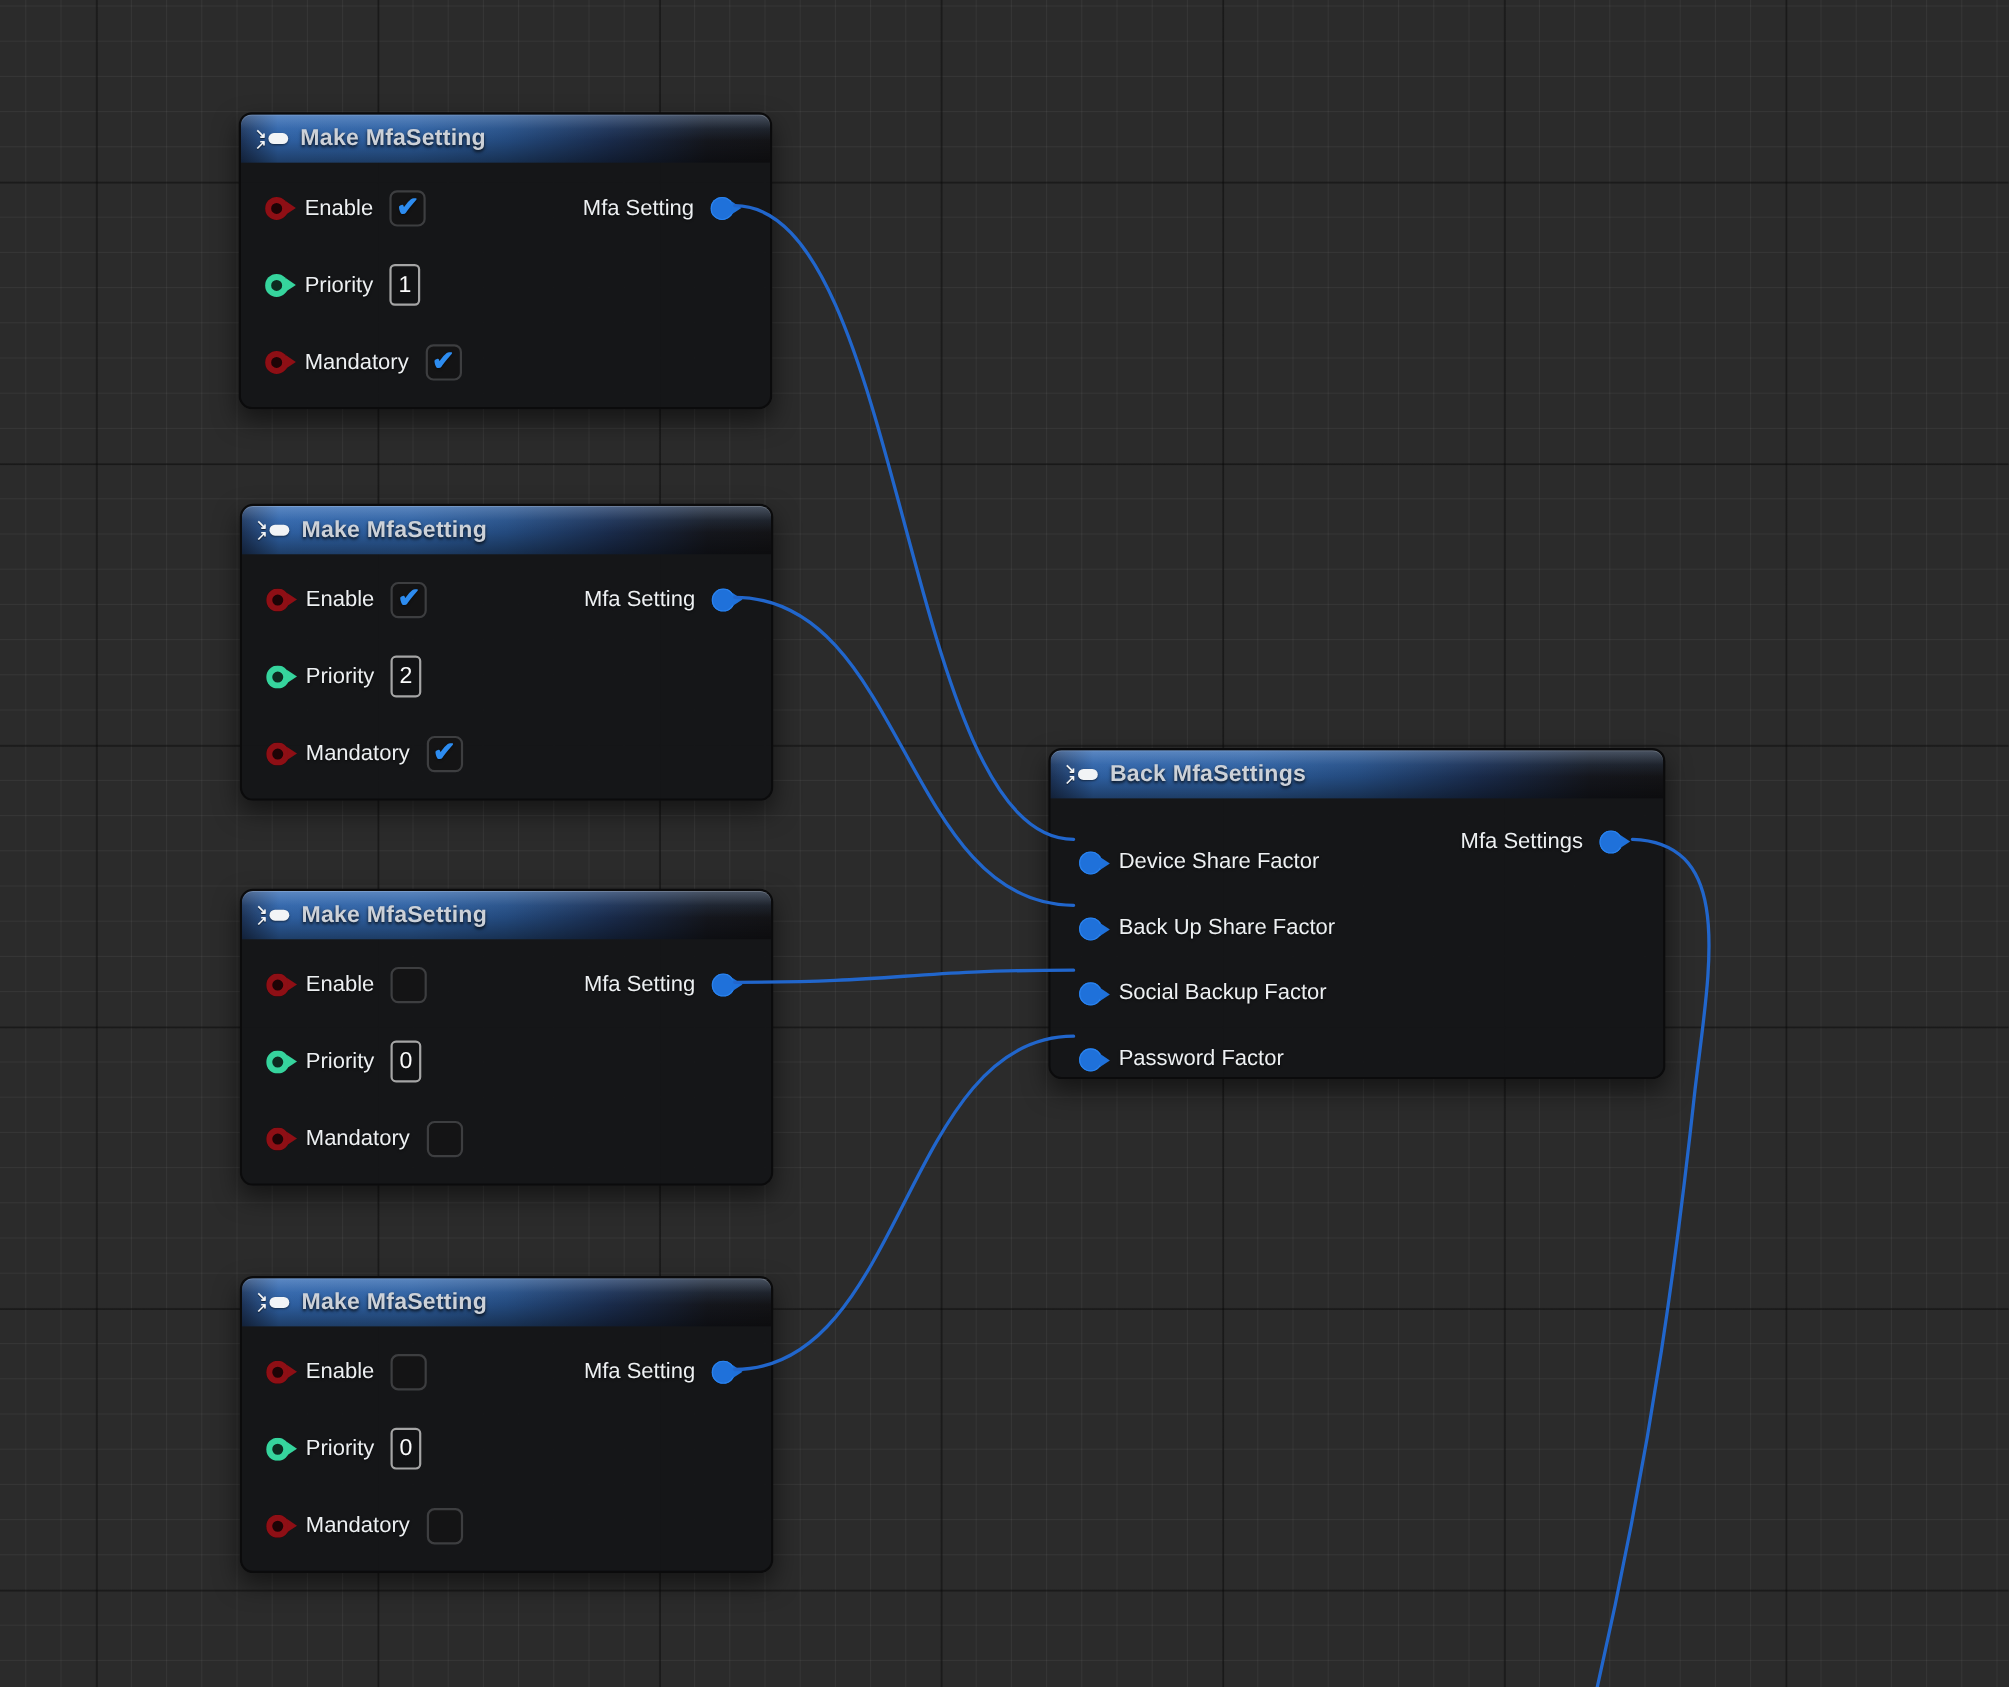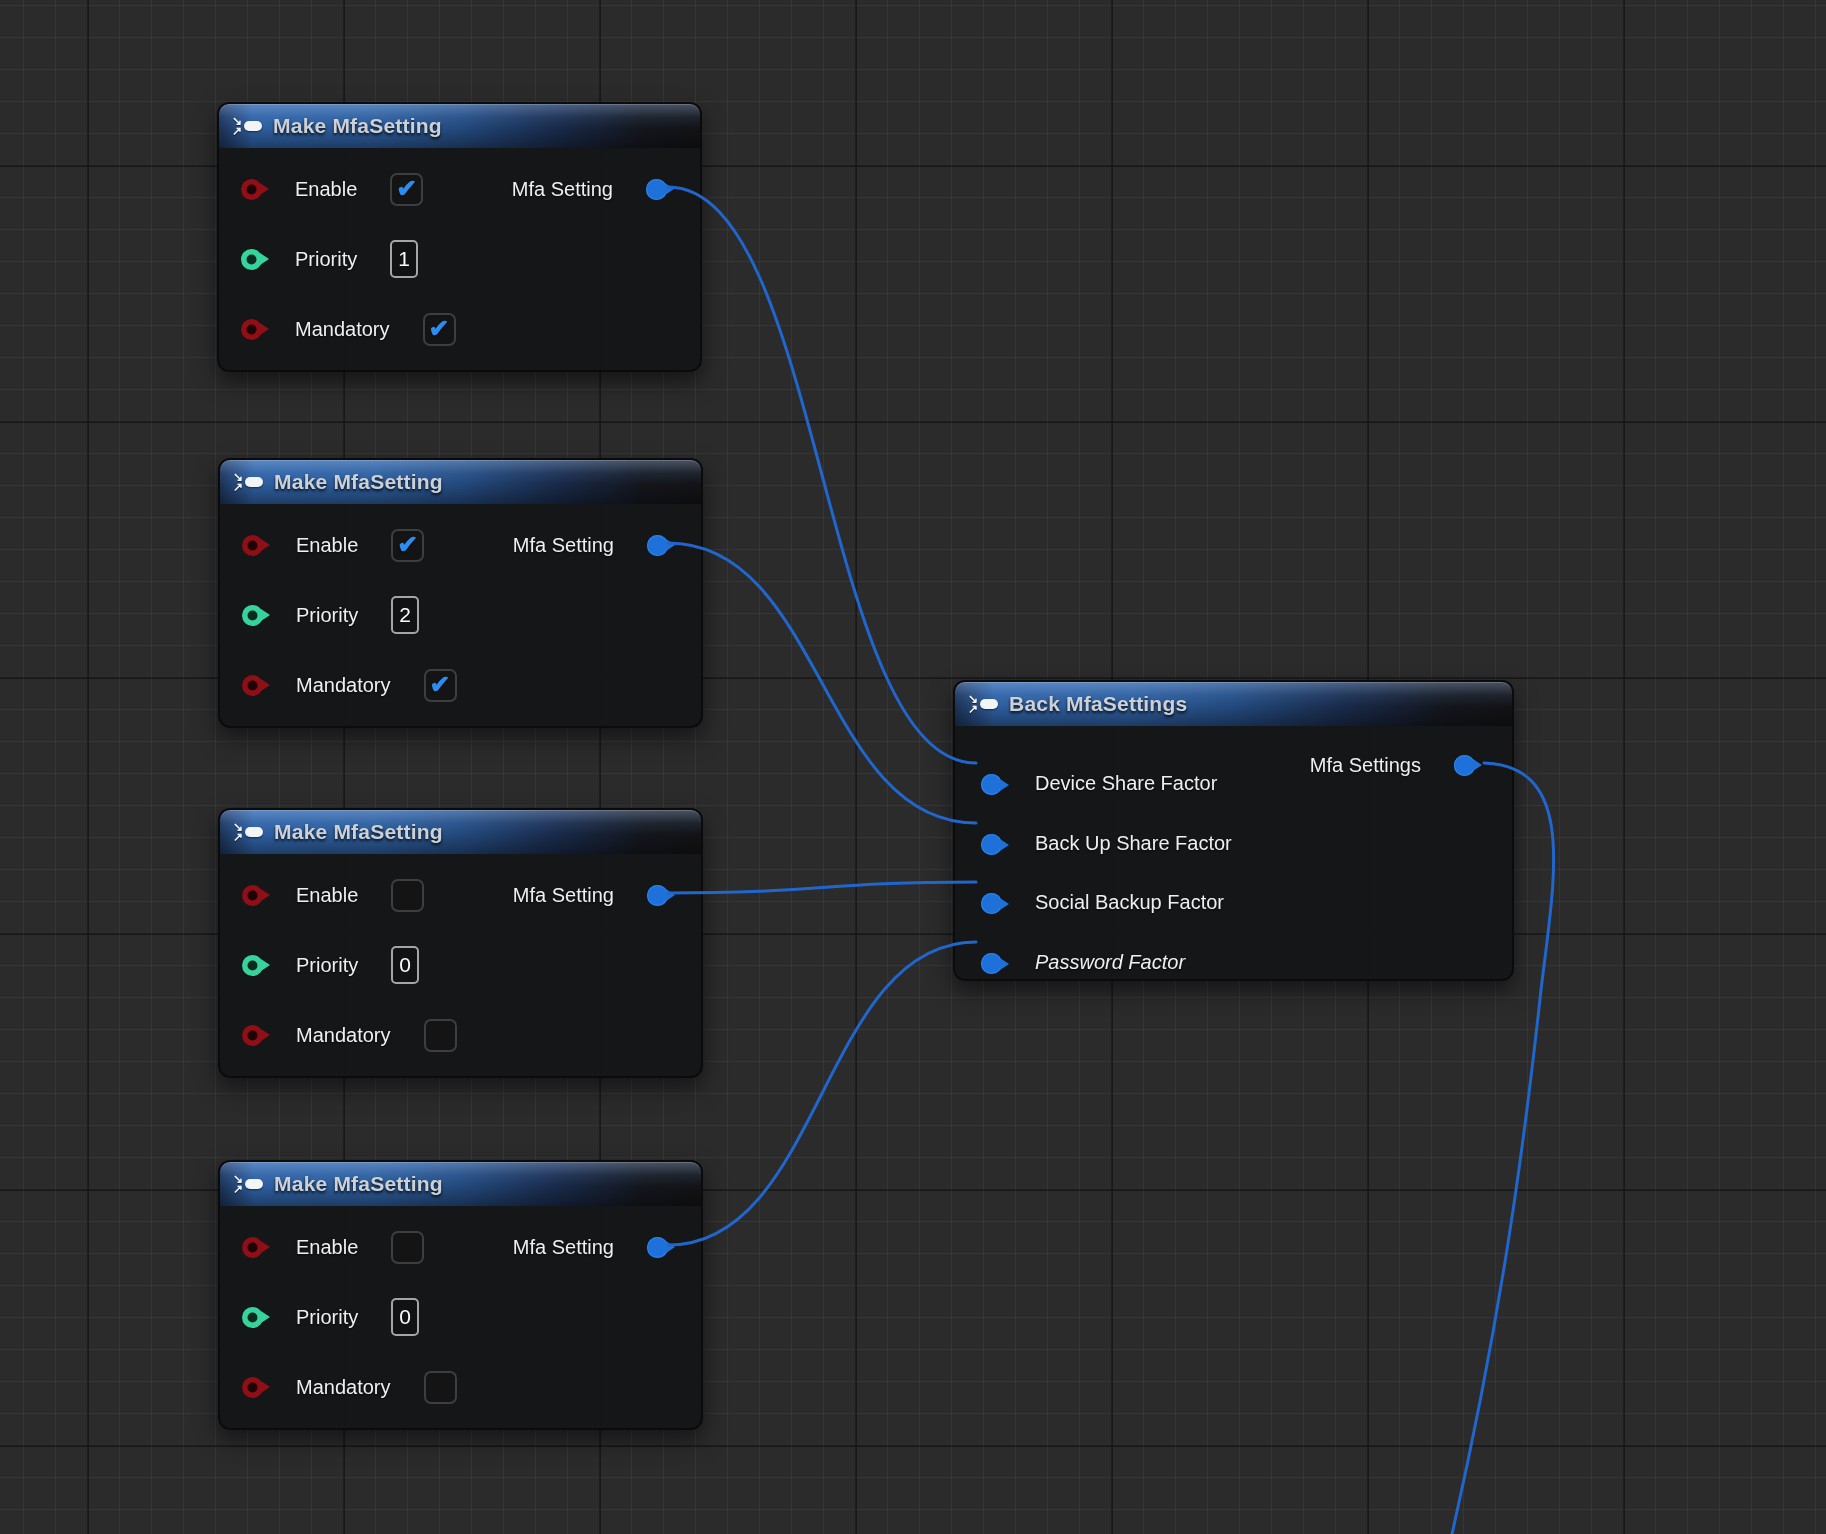--- a/index.html
+++ b/index.html
@@ -43,21 +43,21 @@
   .struct-icon .arrows{
     display:flex;flex-direction:column;justify-content:center;
     color:#f2f4f6;font-size:12px;line-height:10px;font-weight:700;
     text-shadow:0 1px 1px rgba(0,0,0,.6);
   }
   .struct-icon .capsule{
     width:18px;height:10px;border-radius:5px;background:#f2f4f6;margin-left:2px;flex:none;
     box-shadow:0 1px 2px rgba(0,0,0,.5);
   }
   
-  .row{position:absolute;display:flex;align-items:center;gap:33px;}
+  .row{position:absolute;display:flex;align-items:center;gap:15px;}
   .row.h70{height:70px;}
   .row.h60{height:60px;}
   .row.in{left:22px;}
   .row.in-r{left:26px;align-items:flex-end;}
   .row.out{right:33px;justify-content:center;margin-left:44px;}
   .row.out-r{right:37px;justify-content:center;}
   .plabel{color:#edf0f2;font-size:20px;white-space:nowrap;text-shadow:0 1px 2px rgba(0,0,0,.6);}
   
   .pin{width:21px;height:21px;border-radius:50%;position:relative;flex:none;}
   .pin::after{ 
@@ -247,21 +247,21 @@
       <span class="plabel">Device Share Factor</span>
     </div>
     <div class="row h60 in-r" style="top:172px;">
       <span class="pin struct"></span>
       <span class="plabel">Social Backup Factor</span>
     </div>
     <div class="row h60 in-r" style="top:113px;">
       <span class="pin struct"></span>
       <span class="plabel">Back Up Share Factor</span>
     </div>
-    <div class="row h60 in-r" style="top:232px;font-style:italic;">
+    <div class="row h60 in-r" style="top:232px;">
       <span class="pin struct"></span>
       <span class="plabel">Password Factor</span>
     </div>
     <div class="row h60 out-r" style="top:53px;">
       <span class="plabel">Mfa Settings</span>
       <span class="pin struct"></span>
     </div>
   </div>
 
   <svg id="wires" width="1826" height="1534" viewBox="0 0 1826 1534">

